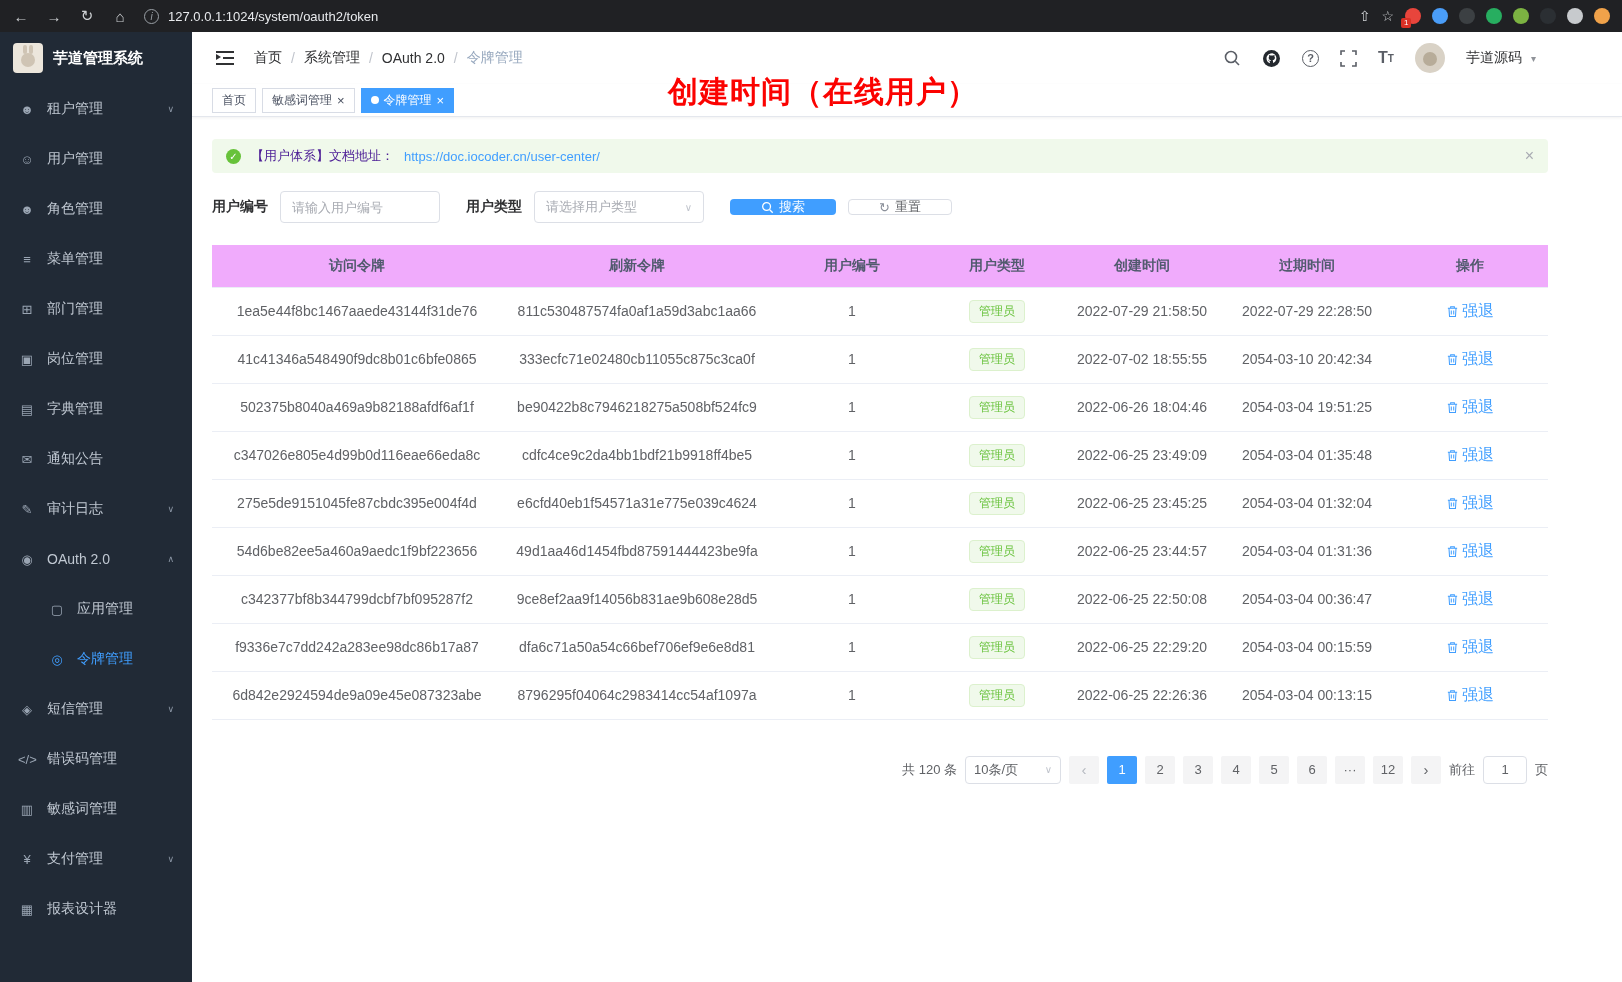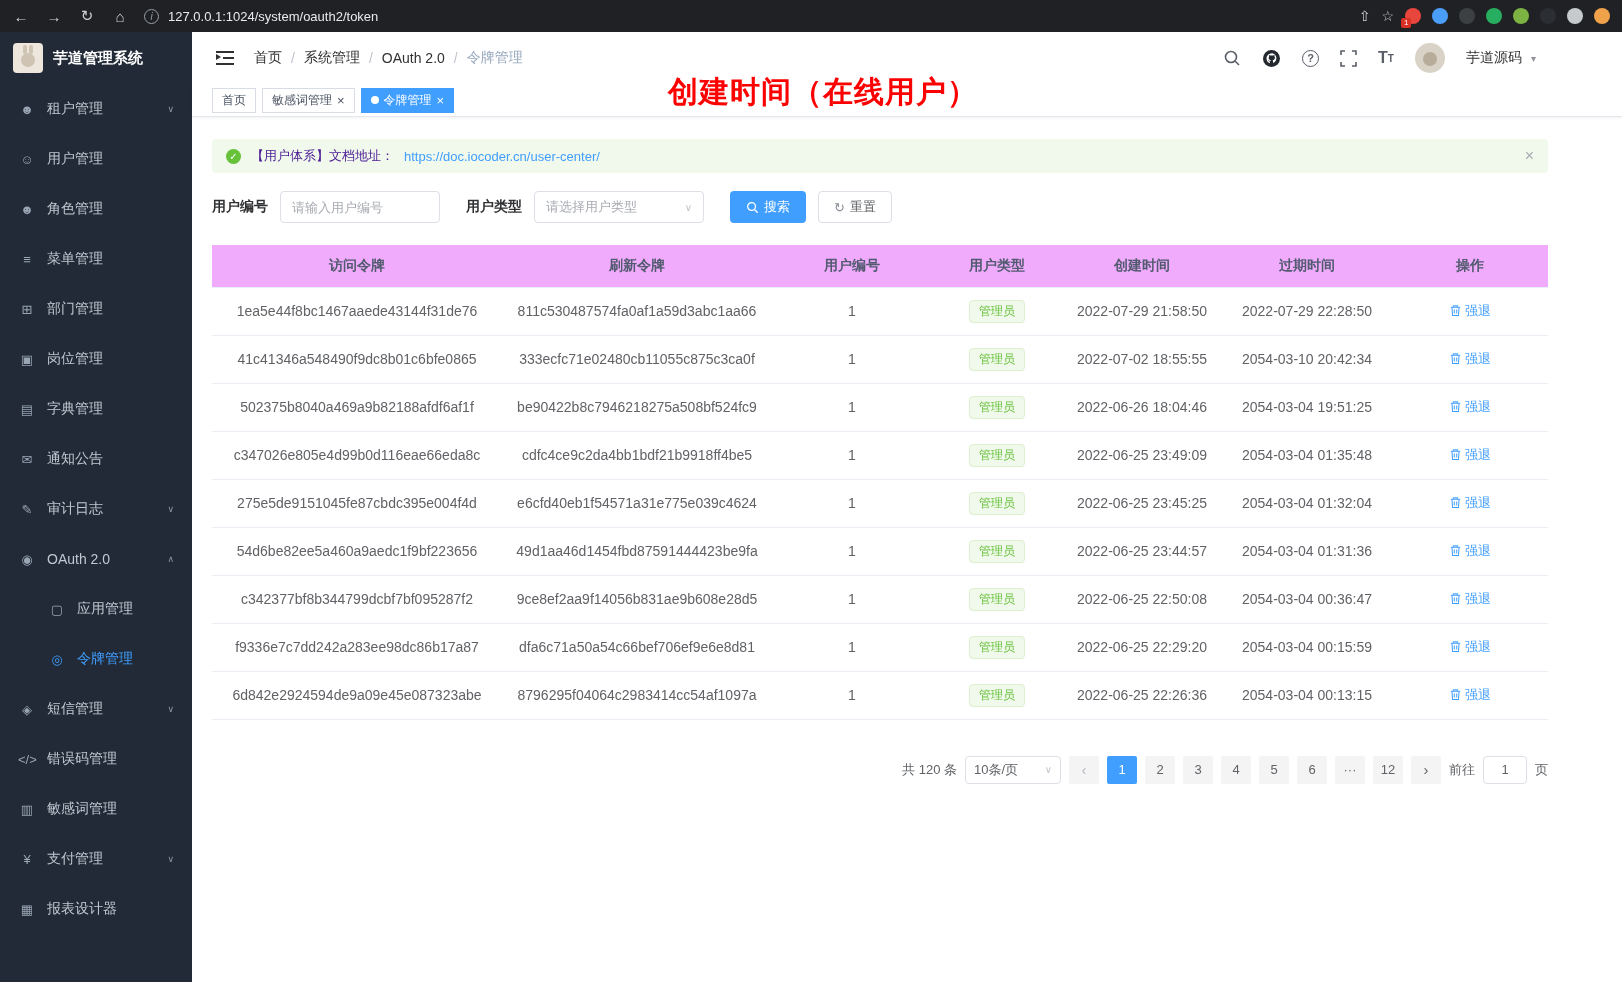--- a/index.html
+++ b/index.html
@@ -83,34 +83,34 @@
   .filters { display:flex; align-items:center; margin-top:18px; font-size:14px; }
   .f-label { font-weight:700; color:#303133; margin-right:12px; }
   .f-input { width:160px; height:32px; border:1px solid #dcdfe6; border-radius:4px; padding:0 11px;
     font-size:13px; color:#606266; background:#fff; outline:none; }
   .f-input::placeholder { color:#a8abb2; }
   .f-select { width:170px; height:32px; border:1px solid #dcdfe6; border-radius:4px; padding:0 11px;
     display:flex; align-items:center; justify-content:space-between; color:#a8abb2; font-size:13px;
     background:#fff; cursor:pointer; }
   .f-select .sel-arrow { color:#c0c4cc; font-size:10px; }
   .gap-lg { margin-left:26px; }
-  .btn { height:32px; padding:0 15px; border-radius:4px; font-size:13px; display:inline-flex;
+  .btn { height:16px; padding:0 30px; border-radius:4px; font-size:13px; display:inline-flex;
     align-items:center; gap:5px; cursor:pointer; border:1px solid transparent; }
   .btn-primary { background:#409eff; color:#fff; margin-left:26px; }
   .btn-plain { background:#fff; border-color:#dcdfe6; color:#606266; margin-left:12px; }
   .btn-plain .ric { font-size:13px; color:#8a8f99; }
 
   table.data-table { width:100%; border-collapse:collapse; margin-top:22px; table-layout:fixed; }
   .data-table th { height:42px; background:#f0abfc; color:#515a6e; font-size:14px; font-weight:700;
     text-align:center; border-bottom:1px solid #ebeef5; }
   .data-table td { height:48px; text-align:center; font-size:14px; color:#606266;
     border-bottom:1px solid #ebeef5; white-space:nowrap; overflow:hidden; }
   .tag-success { display:inline-block; padding:2px 9px; background:#f0f9eb; border:1px solid #dcf1cd;
     color:#67c23a; border-radius:4px; font-size:12px; }
-  .action-link { color:#409eff; font-size:13px; display:inline-flex; align-items:center; gap:3px; cursor:pointer;text-align:center; }
+  .action-link { color:#409eff; font-size:16px; display:inline-flex; align-items:center; gap:3px; cursor:pointer;text-align:center; }
 
   .pagination { display:flex; align-items:center; justify-content:flex-end; margin-top:36px;
     gap:8px; font-size:13px; color:#606266; }
   .page-size { width:96px; height:28px; border:1px solid #dcdfe6; border-radius:4px; display:flex;
     align-items:center; justify-content:space-between; padding:0 8px; cursor:pointer; background:#fff; }
   .page-size .sel-arrow { color:#c0c4cc; font-size:10px; }
   .page-btn { min-width:30px; height:28px; background:#f4f4f5; border-radius:2px; display:inline-flex;
     align-items:center; justify-content:center; color:#606266; font-size:13px; cursor:pointer; padding:0 4px; }
   .page-btn.active { background:#409eff; color:#fff; }
   .page-btn.nav { font-size:15px; }

